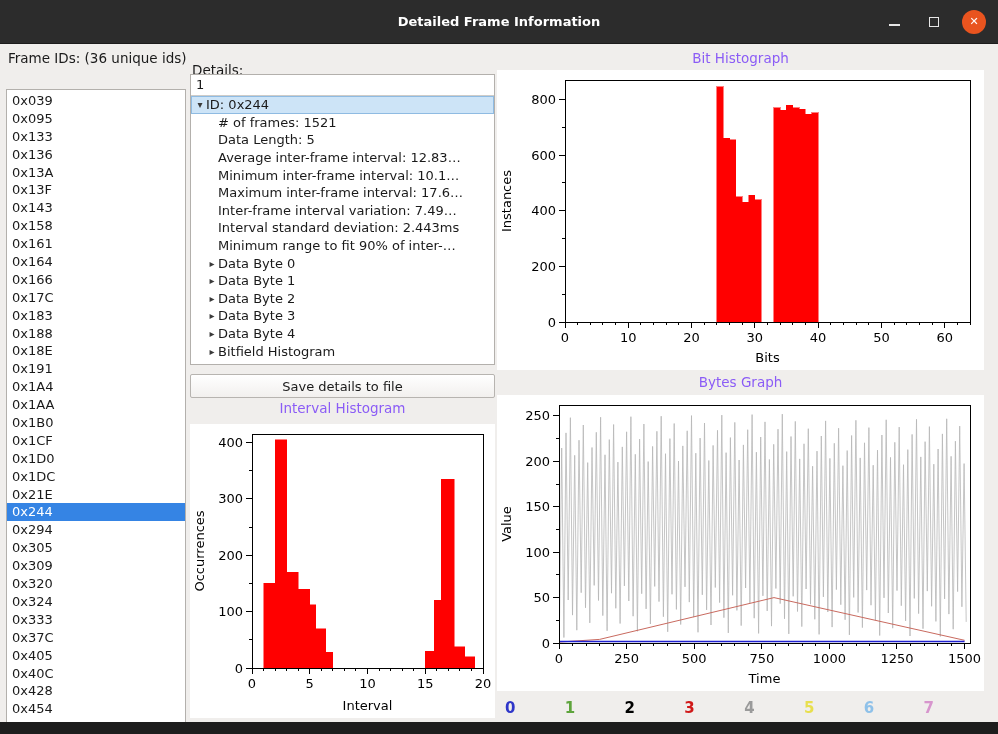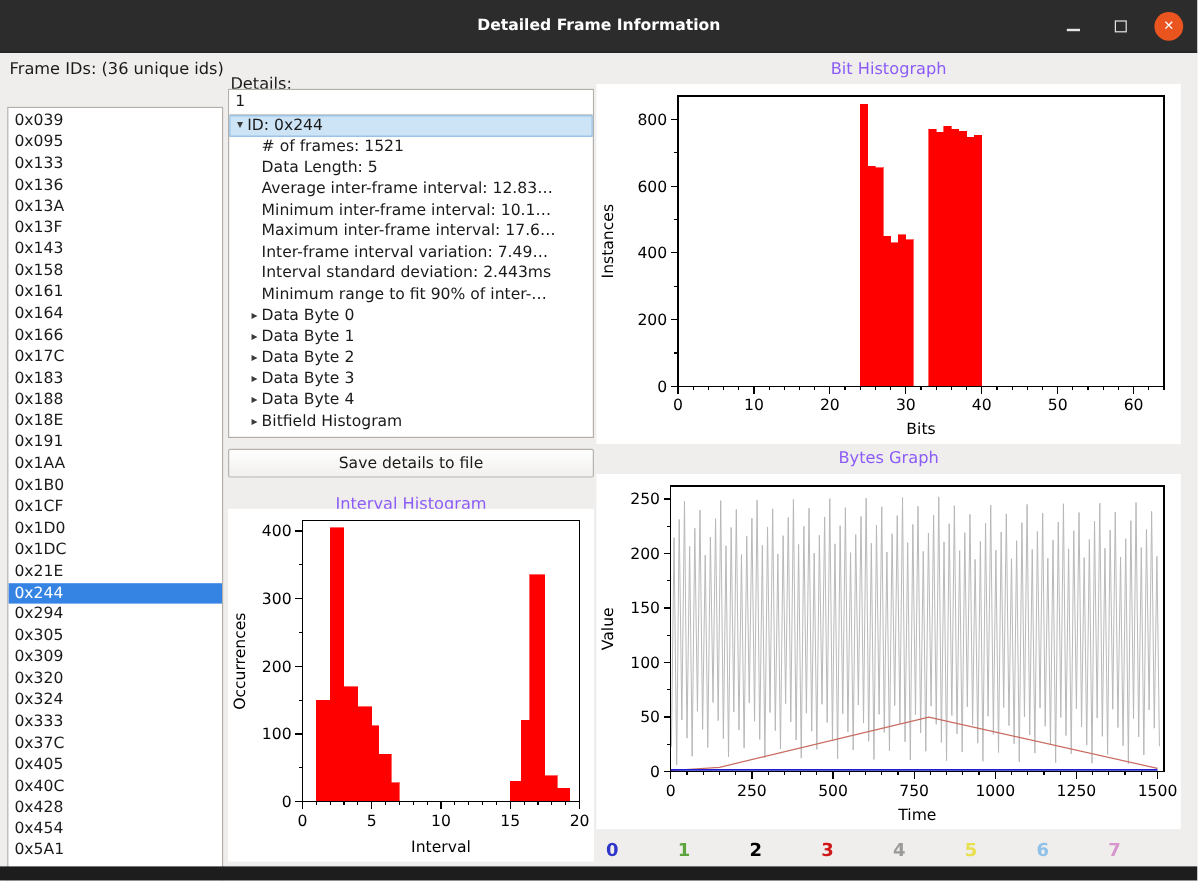--- a/index.html
+++ b/index.html
@@ -27,21 +27,21 @@
   .tree-row{display:flex;align-items:center;height:17.6px;white-space:nowrap;overflow:hidden;cursor:default;}
   .tree-row .arrow{width:12px;text-align:center;font-size:10px;color:#3a3a3a;flex:0 0 12px;}
   .tree-row.root{padding-left:3px;}
   .tree-row.stat{padding-left:27px;}
   .tree-row.expandable{padding-left:15px;cursor:pointer;}
   .tree-row.selected{background:var(--tree_selection,#cde4f7);outline:1px solid #8fbbe2;outline-offset:-1px;}
   .save-btn{position:absolute;left:190px;top:330px;width:305px;height:24px;border:1px solid #b7b4b0;
     border-radius:2px;background:linear-gradient(#ffffff,#f2f0ee);font-size:13px;color:#1a1a1a;
     font-family:"DejaVu Sans",sans-serif;cursor:pointer;}
   .chart-title{position:absolute;text-align:center;font-size:13.5px;color:#8b5cf6;}
-  .interval-title{left:190px;top:356px;width:305px;margin-top:12px;}
+  .interval-title{left:190px;top:356px;width:305px;}
   .bit-title{left:497px;top:6px;width:487px;}
   .bytes-title{left:497px;top:330px;width:487px;}
   svg.chart{position:absolute;background:#ffffff;}
   #interval-chart{left:190px;top:380px;}
   #bit-chart{left:497px;top:26px;}
   #bytes-chart{left:497px;top:351px;}
   .legend{position:absolute;left:497px;top:652px;width:487px;height:24px;display:flex;
     justify-content:space-between;align-items:center;padding:0 50px 0 8px;font-size:15px;font-weight:bold;}
   .footer{position:absolute;left:0;top:722px;width:998px;height:12px;background:#1d1d1d;}
 </style>
@@ -78,20 +78,21 @@
         <div class="list-item">0x143</div>
         <div class="list-item">0x158</div>
         <div class="list-item">0x161</div>
         <div class="list-item">0x164</div>
         <div class="list-item">0x166</div>
         <div class="list-item">0x17C</div>
         <div class="list-item">0x183</div>
         <div class="list-item">0x188</div>
         <div class="list-item">0x18E</div>
         <div class="list-item">0x191</div>
+        <div class="list-item">0x1A4</div>
         <div class="list-item">0x1AA</div>
         <div class="list-item">0x1B0</div>
         <div class="list-item">0x1CF</div>
         <div class="list-item">0x1D0</div>
         <div class="list-item">0x1DC</div>
         <div class="list-item">0x21E</div>
         <div class="list-item selected">0x244</div>
         <div class="list-item">0x294</div>
         <div class="list-item">0x305</div>
         <div class="list-item">0x309</div>

